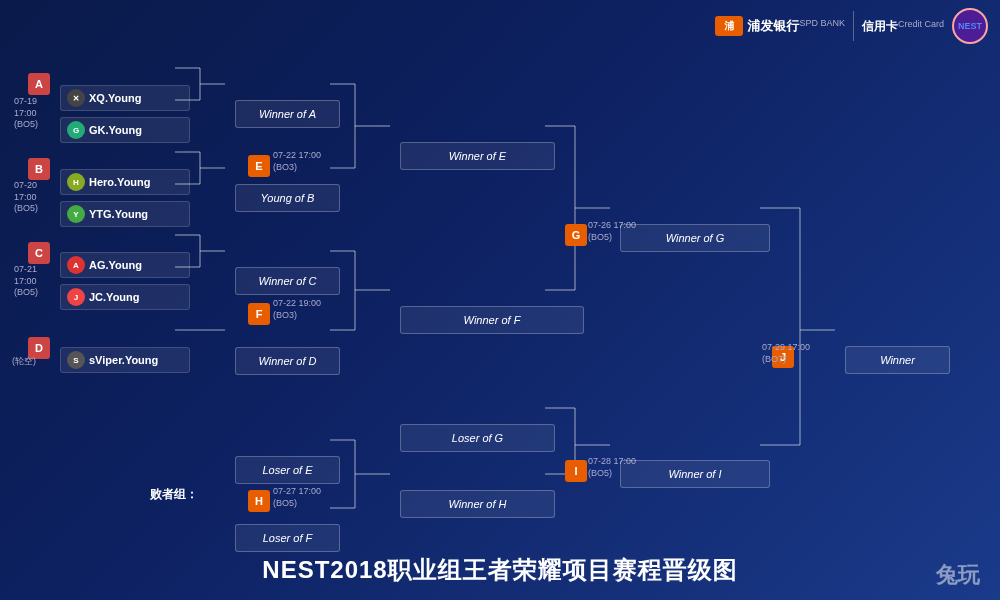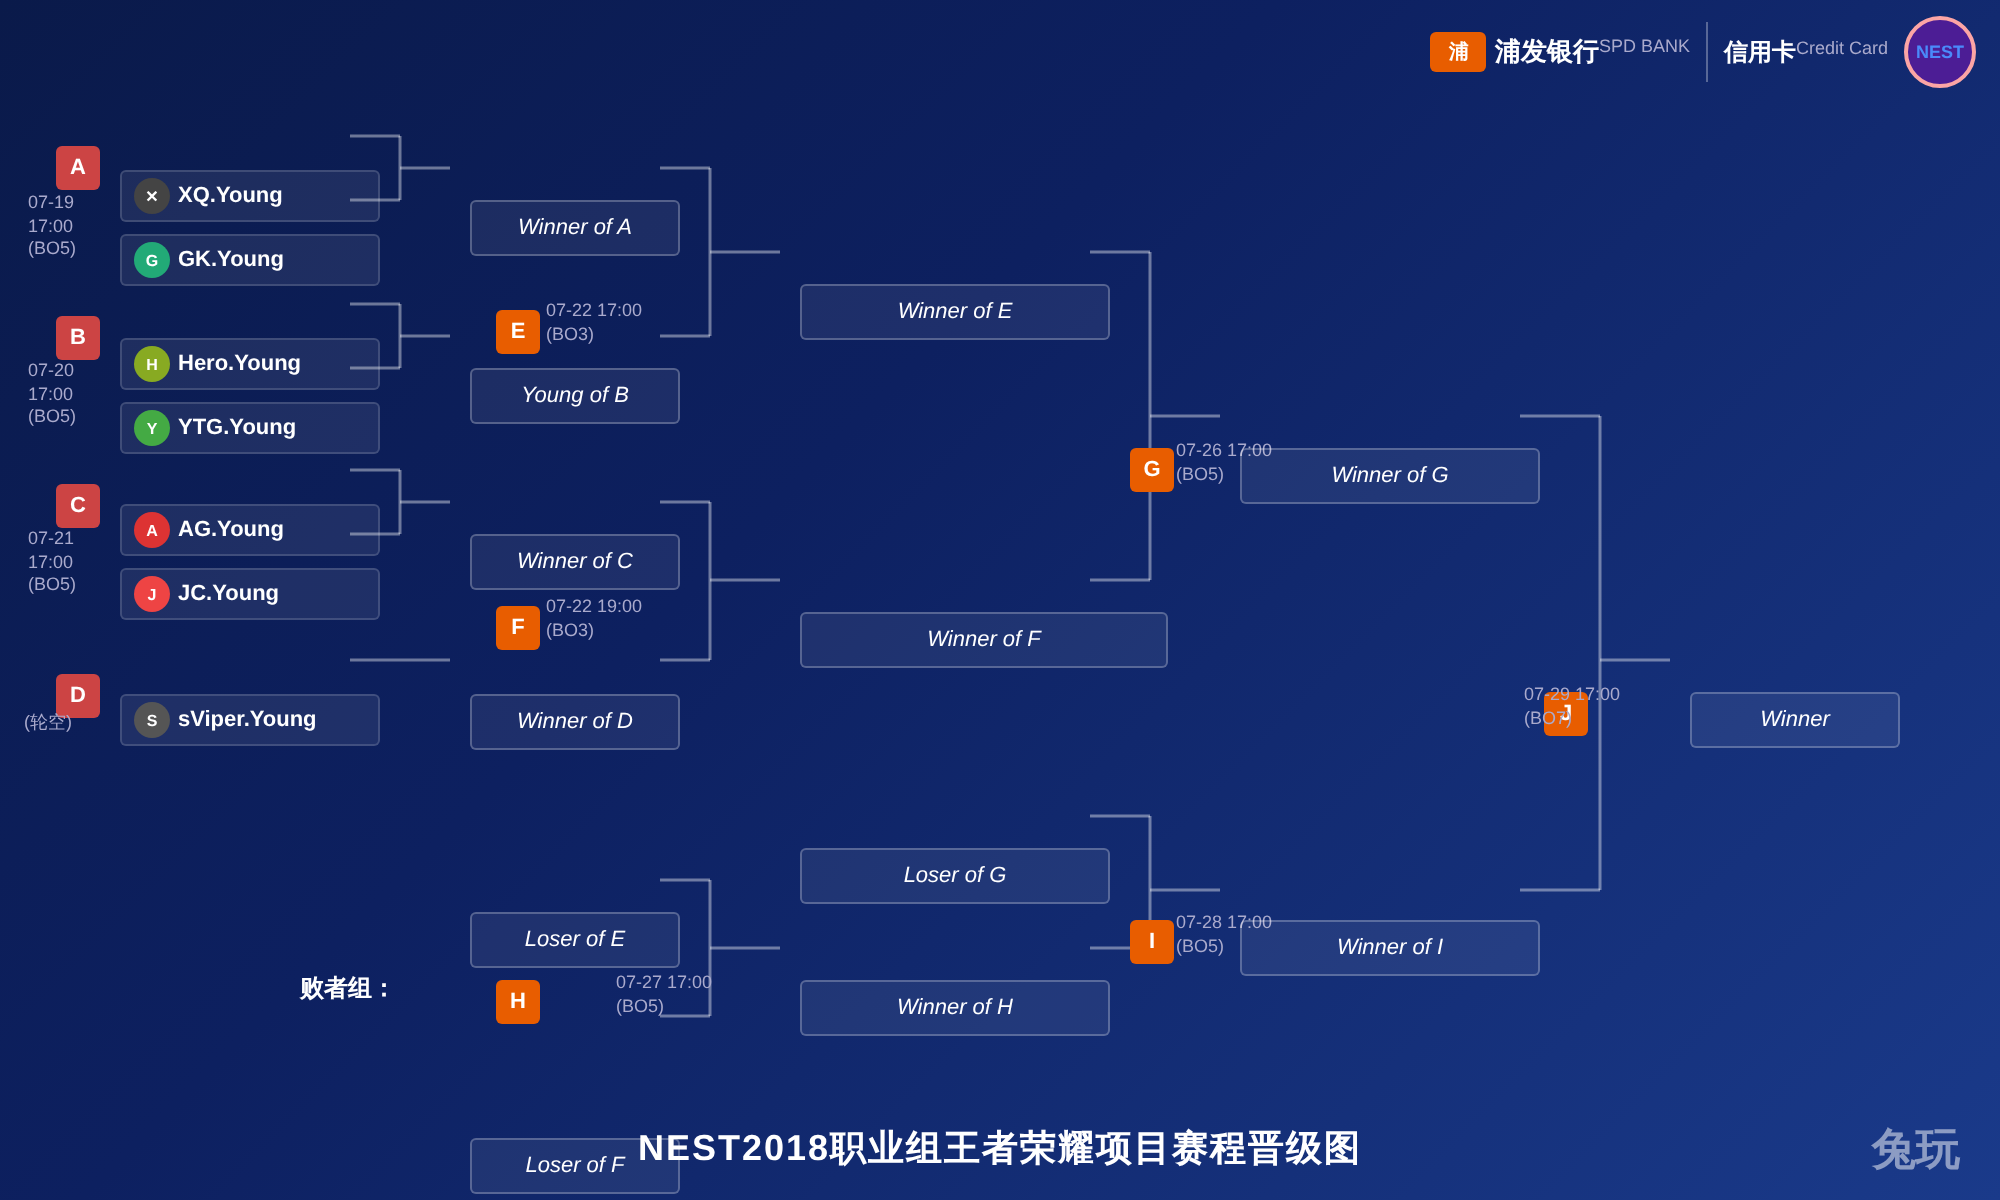--- a/index.html
+++ b/index.html
@@ -52,21 +52,21 @@
       color: #4a8afa; font-size: 8px; font-weight: bold;
     }
 
     
     .footer-title {
       position: absolute;
       bottom: 14px;
       left: 50%;
       transform: translateX(-50%);
       color: white;
-      font-size: 18px;
+      font-size: 24px;
       font-weight: bold;
       white-space: nowrap;
       letter-spacing: 1px;
     }
     .footer-brand {
       position: absolute;
       bottom: 10px;
       right: 20px;
       color: rgba(255,255,255,0.5);
       font-size: 22px;
@@ -332,26 +332,26 @@
 
   <div class="round-label" style="left:762px; top:316px; background:#e85d00;">J</div>
   <div class="group-date" style="left:740px; top:312px;padding-left:12px;">07-29  17:00<br>(BO7)</div>
 
   <div class="loser-label" style="left:140px; top:456px;">败者组：</div>
 
   <div class="match-box" style="left:225px; top:426px; width:105px;">
     <span>Loser of E</span>
   </div>
 
-  <div class="match-box" style="left:225px; top:494px; width:105px;margin-top:45px;">
+  <div class="match-box" style="left:225px; top:494px; width:105px;">
     <span>Loser of F</span>
   </div>
 
   <div class="round-label" style="left:238px; top:460px; background:#e85d00;">H</div>
-  <div class="group-date" style="left:263px; top:456px;margin-left:35px;">07-27  17:00<br>(BO5)</div>
+  <div class="group-date" style="left:263px; top:456px;">07-27  17:00<br>(BO5)</div>
 
   <div class="match-box" style="left:390px; top:394px; width:155px;">
     <span>Loser of G</span>
   </div>
 
   <div class="match-box" style="left:390px; top:460px; width:155px;">
     <span>Winner of H</span>
   </div>
 
   <div class="round-label" style="left:555px; top:430px; background:#e85d00;">I</div>

